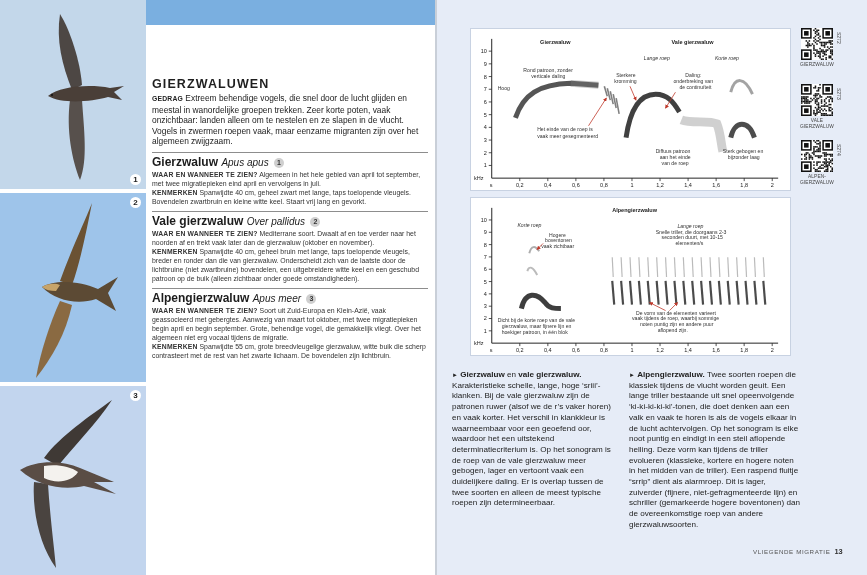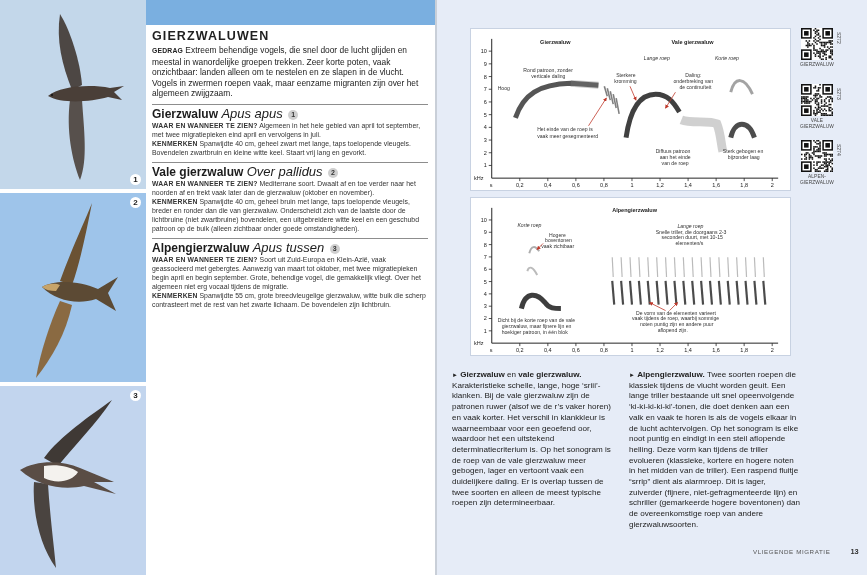--- a/index.html
+++ b/index.html
@@ -13,26 +13,26 @@
   .photo svg { display: block; width: 100%; height: 100%; }
   .photo-1 { top: 0; height: 189px; background: #c3d7ea; }
   .photo-2 { top: 193px; height: 189px; background: #9ec4ea; }
   .photo-3 { top: 386px; height: 189px; background: #c2d5ee; }
   .photo-num { position: absolute; right: 5px; width: 11px; height: 11px; border-radius: 50%; background: #fff; color: #222; font-size: 8px; font-weight: bold; text-align: center; line-height: 11px; }
   .photo-1 .photo-num { bottom: 4px; }
   .photo-2 .photo-num, .photo-3 .photo-num { top: 4px; }
 
   .header-band { position: absolute; left: 146px; top: 0; width: 289px; height: 25px; background: #7aafe0; }
   .text-col { position: absolute; left: 152px; top: 29px; width: 276px; }
-  .family-title { font-size: 12.5px; font-weight: bold; letter-spacing: 1.1px; color: #1f1f1f; line-height: 15px; }
+  .family-title { font-size: 12.5px; font-weight: bold; letter-spacing: 1.1px; color: #1f1f1f; line-height: 15px; margin-top: 48px; }
   .intro { font-size: 8.4px; line-height: 10.6px; color: #222; margin-top: 1px; }
   .kw { font-weight: bold; font-size: 6.8px; letter-spacing: 0.2px; }
   .divider { height: 1px; background: #8d8d8d; margin: 5px 0 2px 0; }
   .species-title { font-size: 12px; font-weight: bold; line-height: 14px; color: #1c1c1c; }
-  .species-title .latin { font-style: italic; font-weight: normal; font-size: 13px; text-align: right; }
+  .species-title .latin { font-style: italic; font-weight: normal; font-size: 10px; text-align: right; }
   .circle-num { display: inline-block; width: 10px; height: 10px; border-radius: 50%; background: #cfcfcf; color: #333; font-size: 7px; font-weight: bold; text-align: center; line-height: 10px; vertical-align: 1px; margin-left: 2px; }
   .para { font-size: 6.9px; line-height: 9px; color: #333; }
 
   
   .right-page { position: absolute; left: 437px; top: 0; width: 430px; height: 575px; background: #e6ecf7; }
   .sono { position: absolute; left: 33px; width: 321px; background: #fff; border: 1px solid #c8d2e2; }
   .sono-1 { top: 28px; height: 163px; }
   .sono-2 { top: 197px; height: 159px; }
   .sono svg { display: block; width: 100%; height: 100%; }
   .ann { font-family: "Liberation Sans", sans-serif; font-size: 5.2px; fill: #333; }
@@ -47,21 +47,21 @@
   .qr-label { position: absolute; left: 0; top: 34px; width: 44px; text-align: center; font-size: 4.8px; line-height: 6px; color: #444; letter-spacing: 0.1px; }
 
   .body-cols { position: absolute; left: 15px; top: 370px; width: 400px; }
   .body-col { position: absolute; top: 0; width: 166px; font-size: 8.1px; line-height: 10.7px; color: #222; }
   .body-col.c1 { left: 0; }
   .body-col.c2 { left: 177px; width: 172px; }
   .body-col b { font-weight: bold; }
   .tri { font-size: 6px; }
 
   .folio { position: absolute; left: 316px; top: 547px; font-size: 6.2px; letter-spacing: 0.6px; color: #555; }
-  .folio .num { font-weight: bold; color: #333; font-size: 7.4px; margin-left: 20px; letter-spacing: 0; }
+  .folio .num { font-weight: bold; color: #333; font-size: 7.4px; margin-left: 4px; letter-spacing: 0; }
 </style>
 </head>
 <body>
 
 <div class="left-page">
   <div class="photo-col">
     <div class="photo photo-1">
       <svg viewBox="0 0 146 189">
         <rect width="146" height="189" fill="#c3d7ea"></rect>
         <path d="M60 14 C70 30 80 60 82 85 L72 90 C62 65 56 40 60 14Z" fill="#4d4744"></path>
@@ -120,21 +120,21 @@
         <span class="circle-num">2</span>
       </div>
       <div class="para"><span class="kw">WAAR EN WANNEER TE ZIEN?</span><span> Mediterrane soort. Dwaalt af en toe verder naar het noorden af en trekt vaak later dan de gierzwaluw (oktober en november).</span></div>
       <div class="para"><span class="kw">KENMERKEN</span><span> Spanwijdte 40 cm, geheel bruin met lange, taps toelopende vleugels, breder en ronder dan die van gierzwaluw. Onderscheidt zich van de laatste door de lichtbruine (niet zwartbruine) bovendelen, een uitgebreidere witte keel en een geschubd patroon op de buik (alleen zichtbaar onder goede omstandigheden).</span></div>
     </div>
 
     <div class="divider"></div>
     <div class="species-block">
       <div class="species-title">
         <span>Alpengierzwaluw</span>
-        <span class="latin">Apus tussen</span>
+        <span class="latin">Apus meer</span>
         <span class="circle-num">3</span>
       </div>
       <div class="para"><span class="kw">WAAR EN WANNEER TE ZIEN?</span><span> Soort uit Zuid-Europa en Klein-Azië, vaak geassocieerd met gebergtes. Aanwezig van maart tot oktober, met twee migratiepieken begin april en begin september. Grote, behendige vogel, die gemakkelijk vliegt. Over het algemeen niet erg vocaal tijdens de migratie.</span></div>
       <div class="para"><span class="kw">KENMERKEN</span><span> Spanwijdte 55 cm, grote breedvleugelige gierzwaluw, witte buik die scherp contrasteert met de rest van het zwarte lichaam. De bovendelen zijn lichtbruin.</span></div>
     </div>
   </div>
 </div>
 
 <div class="right-page">
 

